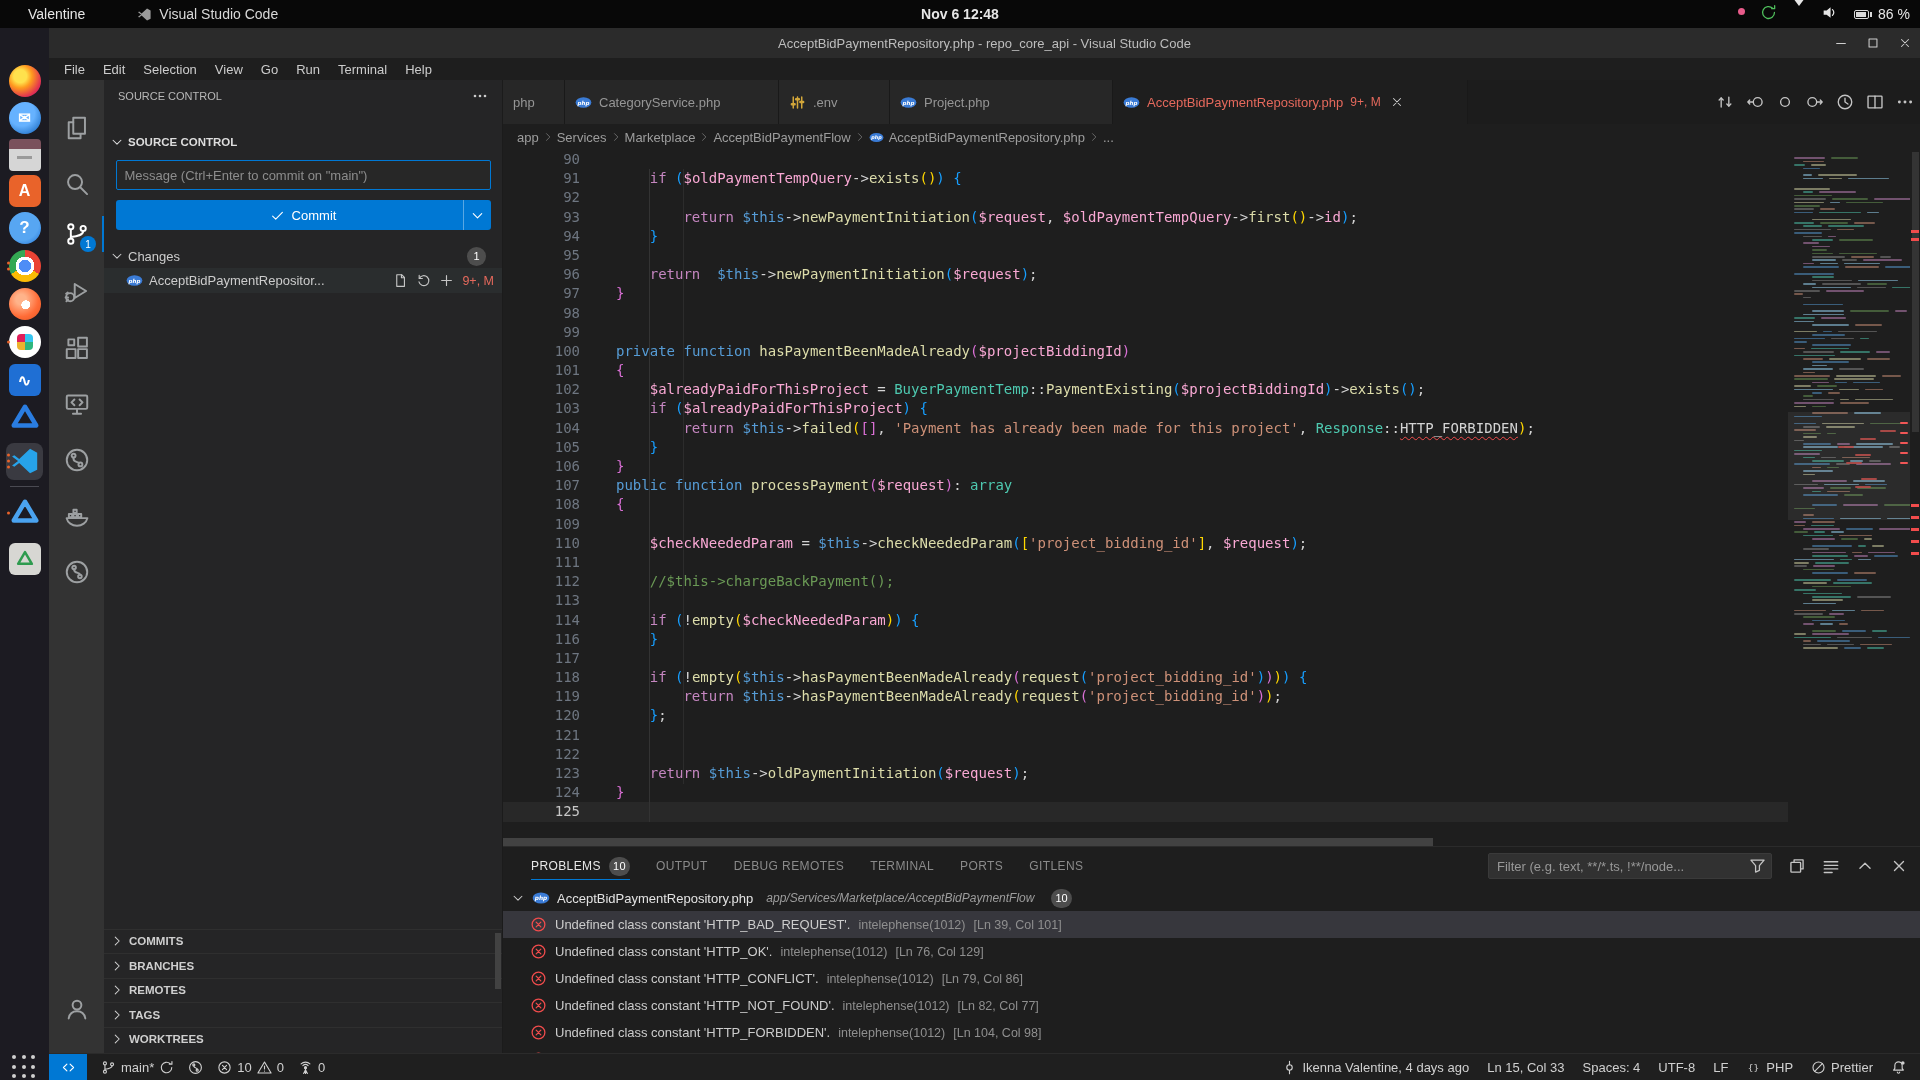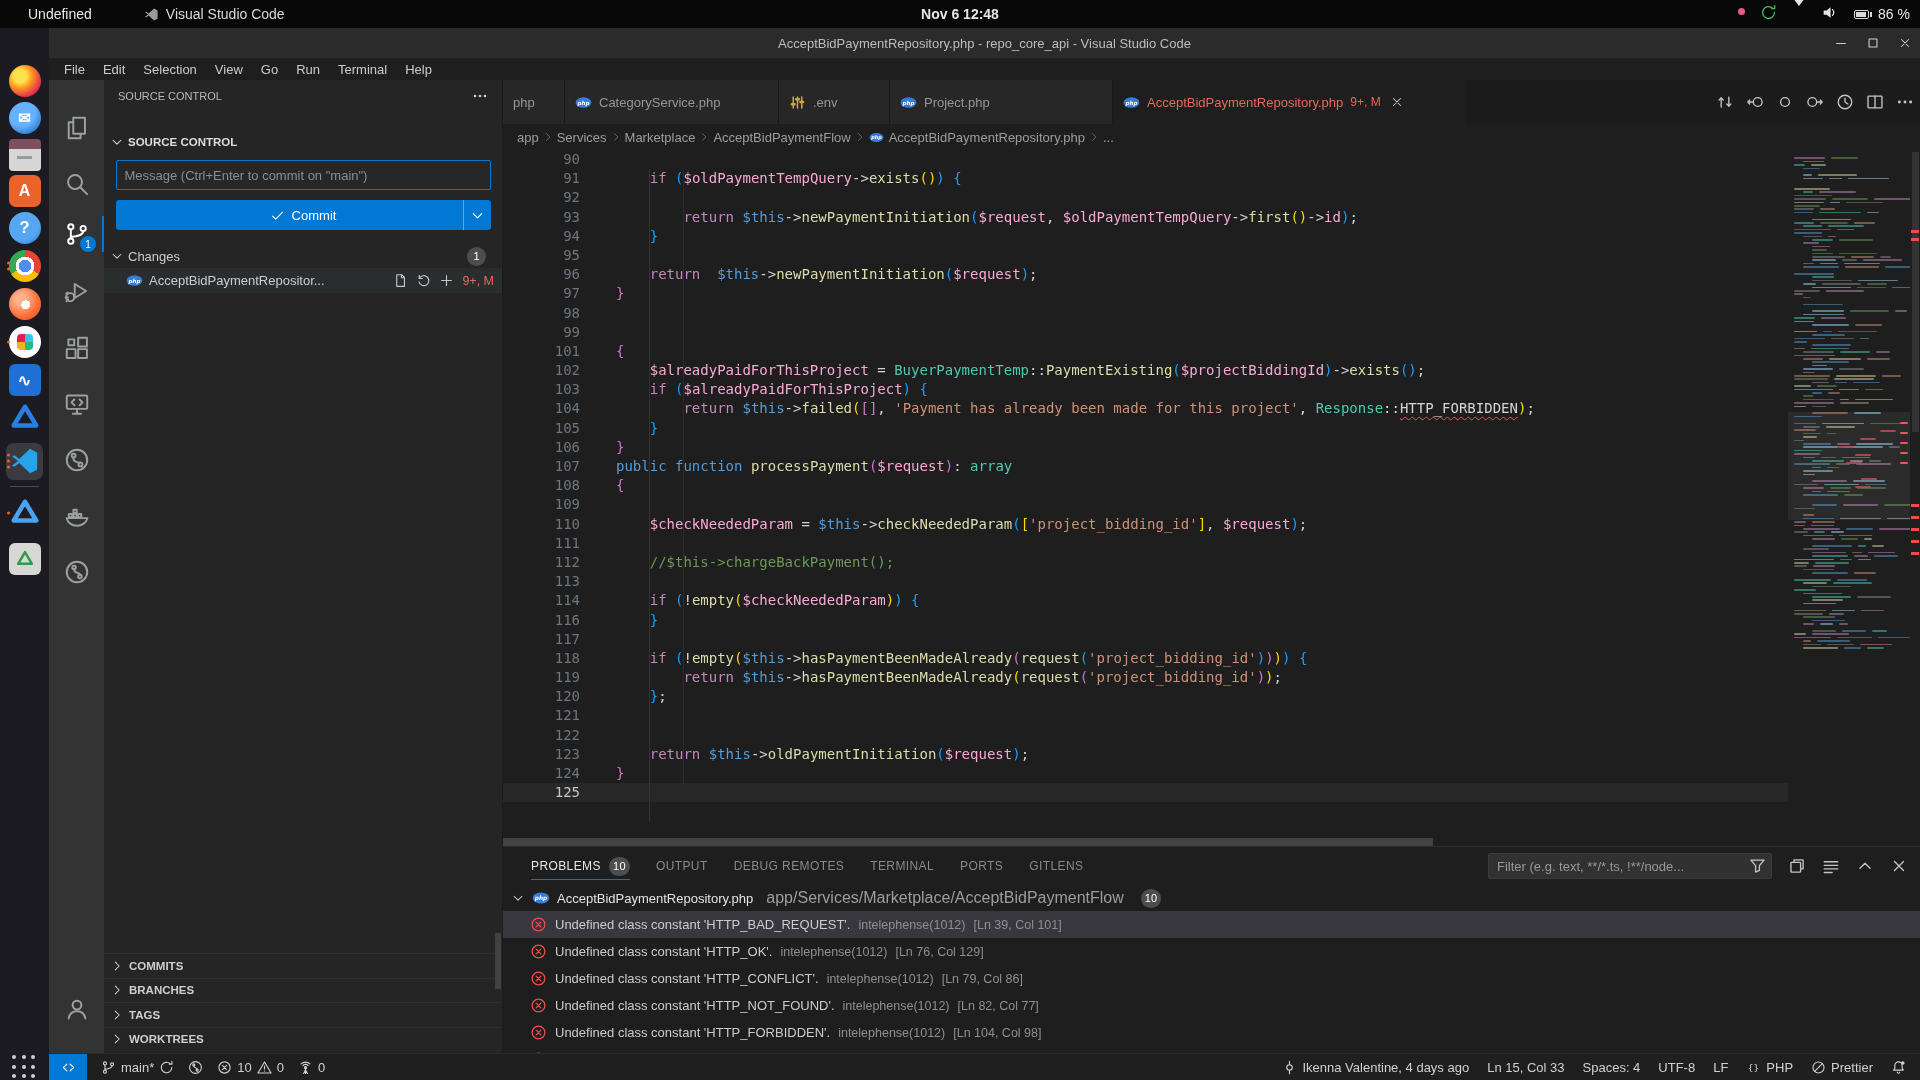--- a/index.html
+++ b/index.html
@@ -163,21 +163,21 @@
   #filter-input{width:100%;height:100%;background:#313131;border:1px solid #3a3a3a;border-radius:2px;color:#ddd;
     font-size:13px;padding:0 28px 0 8px;outline:none;font-family:"Liberation Sans",sans-serif;}
   #filter-input::placeholder{color:#989898;}
   #filter-wrap .ic{position:absolute;right:6px;top:4px;width:17px;height:17px;}
   #panel-right > .ic{width:18px;height:18px;cursor:pointer;}
   #panel-content{position:absolute;left:0;top:38px;width:100%;height:169px;overflow:hidden;}
   .pgroup{display:flex;align-items:center;gap:7px;height:26px;padding-left:8px;cursor:pointer;}
   .pgroup .ic.chev{width:14px;height:14px;color:#cccccc;}
   .pgroup .ic.php{width:18px;height:18px;}
   .pgroup-name{color:#e3e3e3;}
-  .pgroup-path{color:#9d9d9d;font-size:16px;margin-left:6px;}
+  .pgroup-path{color:#9d9d9d;font-size:12px;margin-left:6px;font-style:italic;}
   .pgroup .ptab-badge{margin-left:10px;}
   .prow{display:flex;align-items:center;gap:8px;height:27px;padding-left:27px;cursor:pointer;}
   .prow.selected{background:#37373d;}
   .prow .ic{width:17px;height:17px;color:var(--err);flex:none;}
   .prow-msg{color:#cccccc;}
   .prow-src,.prow-loc{color:#8f8f8f;font-size:12.5px;}
   
   #statusbar{position:absolute;left:0;top:1025px;width:100%;height:27px;background:#1f1f1f;border-top:1px solid #2b2b2b;
     display:flex;align-items:center;font-size:13px;color:#d0d0d0;}
   #remote-btn{width:38px;height:27px;background:var(--accent);color:#fff;display:flex;align-items:center;justify-content:center;cursor:pointer;}
@@ -186,21 +186,21 @@
   .st-item .ic{width:15px;height:15px;}
   #st-right{margin-left:auto;display:flex;align-items:center;margin-right:14px;}
   #st-right .st-item{margin-left:18px;}
 </style>
 </head>
 <body>
 
 <div id="screen">
 
   <header id="topbar">
-    <span id="tb-activities">Undefined</span>
+    <span id="tb-activities">Valentine</span>
     <span class="tb-app">
       <span class="ic">
           <svg viewBox="0 0 16 16">
             <path fill="currentColor" d="M10.7 1.5L4.9 6.9 2.3 4.9l-1.2.7 3.2 2.4-3.2 2.4 1.2.7 2.6-2 5.8 5.4 3.8-1.9v-9z"></path>
           </svg>
         </span>
       <span>Visual Studio Code</span>
     </span>
     <div id="tb-clock">Nov 6 12:48</div>
     <div class="tb-right" id="tray">
@@ -544,20 +544,28 @@
               </svg>
             </span>
             <span>BRANCHES</span>
           </div>
           <div class="sb-collapsed">
             <span class="ic">
               <svg viewBox="0 0 16 16" fill="none" stroke="currentColor" stroke-width="1.2" stroke-linecap="round" stroke-linejoin="round">
                 <path d="M6 3.5L10.5 8 6 12.5"></path>
               </svg>
             </span>
+            <span>REMOTES</span>
+          </div>
+          <div class="sb-collapsed">
+            <span class="ic">
+              <svg viewBox="0 0 16 16" fill="none" stroke="currentColor" stroke-width="1.2" stroke-linecap="round" stroke-linejoin="round">
+                <path d="M6 3.5L10.5 8 6 12.5"></path>
+              </svg>
+            </span>
             <span>TAGS</span>
           </div>
           <div class="sb-collapsed">
             <span class="ic">
               <svg viewBox="0 0 16 16" fill="none" stroke="currentColor" stroke-width="1.2" stroke-linecap="round" stroke-linejoin="round">
                 <path d="M6 3.5L10.5 8 6 12.5"></path>
               </svg>
             </span>
             <span>WORKTREES</span>
           </div>
@@ -702,20 +710,21 @@
           <div class="cl"><span class="ln">90</span><span class="ct"></span></div>
           <div class="cl"><span class="ln">91</span><span class="ct"><span>    </span><span class="tk-c">if</span><span> </span><span class="tk-u">(</span><span class="tk-v">$oldPaymentTempQuery</span><span class="tk-p">-&gt;</span><span class="tk-f">exists</span><span class="tk-g">()</span><span class="tk-u">)</span><span> </span><span class="tk-u">{</span></span></div>
           <div class="cl"><span class="ln">92</span><span class="ct"></span></div>
           <div class="cl"><span class="ln">93</span><span class="ct"><span>        </span><span class="tk-c">return</span><span> </span><span class="tk-t">$this</span><span class="tk-p">-&gt;</span><span class="tk-f">newPaymentInitiation</span><span class="tk-u">(</span><span class="tk-v">$request</span><span class="tk-p">, </span><span class="tk-v">$oldPaymentTempQuery</span><span class="tk-p">-&gt;</span><span class="tk-f">first</span><span class="tk-g">()</span><span class="tk-p">-&gt;</span><span class="tk-v">id</span><span class="tk-u">)</span><span class="tk-p">;</span></span></div>
           <div class="cl"><span class="ln">94</span><span class="ct"><span>    </span><span class="tk-u">}</span></span></div>
           <div class="cl"><span class="ln">95</span><span class="ct"></span></div>
           <div class="cl"><span class="ln">96</span><span class="ct"><span>    </span><span class="tk-c">return</span><span>  </span><span class="tk-t">$this</span><span class="tk-p">-&gt;</span><span class="tk-f">newPaymentInitiation</span><span class="tk-u">(</span><span class="tk-v">$request</span><span class="tk-u">)</span><span class="tk-p">;</span></span></div>
           <div class="cl"><span class="ln">97</span><span class="ct"><span class="tk-o">}</span></span></div>
           <div class="cl"><span class="ln">98</span><span class="ct"></span></div>
           <div class="cl"><span class="ln">99</span><span class="ct"></span></div>
+          <div class="cl"><span class="ln">100</span><span class="ct"><span class="tk-k">private</span><span> </span><span class="tk-k">function</span><span> </span><span class="tk-f">hasPaymentBeenMadeAlready</span><span class="tk-o">(</span><span class="tk-v">$projectBiddingId</span><span class="tk-o">)</span></span></div>
           <div class="cl"><span class="ln">101</span><span class="ct"><span class="tk-o">{</span></span></div>
           <div class="cl"><span class="ln">102</span><span class="ct"><span>    </span><span class="tk-v">$alreadyPaidForThisProject</span><span class="tk-p"> = </span><span class="tk-y">BuyerPaymentTemp</span><span class="tk-p">::</span><span class="tk-f">PaymentExisting</span><span class="tk-u">(</span><span class="tk-v">$projectBiddingId</span><span class="tk-u">)</span><span class="tk-p">-&gt;</span><span class="tk-f">exists</span><span class="tk-u">()</span><span class="tk-p">;</span></span></div>
           <div class="cl"><span class="ln">103</span><span class="ct"><span>    </span><span class="tk-c">if</span><span> </span><span class="tk-u">(</span><span class="tk-v">$alreadyPaidForThisProject</span><span class="tk-u">)</span><span> </span><span class="tk-u">{</span></span></div>
           <div class="cl"><span class="ln">104</span><span class="ct"><span>        </span><span class="tk-c">return</span><span> </span><span class="tk-t">$this</span><span class="tk-p">-&gt;</span><span class="tk-f">failed</span><span class="tk-g">(</span><span class="tk-o">[]</span><span class="tk-p">, </span><span class="tk-s">'Payment has already been made for this project'</span><span class="tk-p">, </span><span class="tk-y">Response</span><span class="tk-p">::</span><span class="tk-e">HTTP_FORBIDDEN</span><span class="tk-g">)</span><span class="tk-p">;</span></span></div>
           <div class="cl"><span class="ln">105</span><span class="ct"><span>    </span><span class="tk-u">}</span></span></div>
           <div class="cl"><span class="ln">106</span><span class="ct"><span class="tk-o">}</span></span></div>
           <div class="cl"><span class="ln">107</span><span class="ct"><span class="tk-k">public</span><span> </span><span class="tk-k">function</span><span> </span><span class="tk-f">processPayment</span><span class="tk-o">(</span><span class="tk-v">$request</span><span class="tk-o">)</span><span class="tk-p">:</span><span> </span><span class="tk-y">array</span></span></div>
           <div class="cl"><span class="ln">108</span><span class="ct"><span class="tk-o">{</span></span></div>
           <div class="cl"><span class="ln">109</span><span class="ct"></span></div>
           <div class="cl"><span class="ln">110</span><span class="ct"><span>    </span><span class="tk-v">$checkNeededParam</span><span class="tk-p"> = </span><span class="tk-t">$this</span><span class="tk-p">-&gt;</span><span class="tk-f">checkNeededParam</span><span class="tk-u">(</span><span class="tk-g">[</span><span class="tk-s">'project_bidding_id'</span><span class="tk-g">]</span><span class="tk-p">, </span><span class="tk-v">$request</span><span class="tk-u">)</span><span class="tk-p">;</span></span></div>

